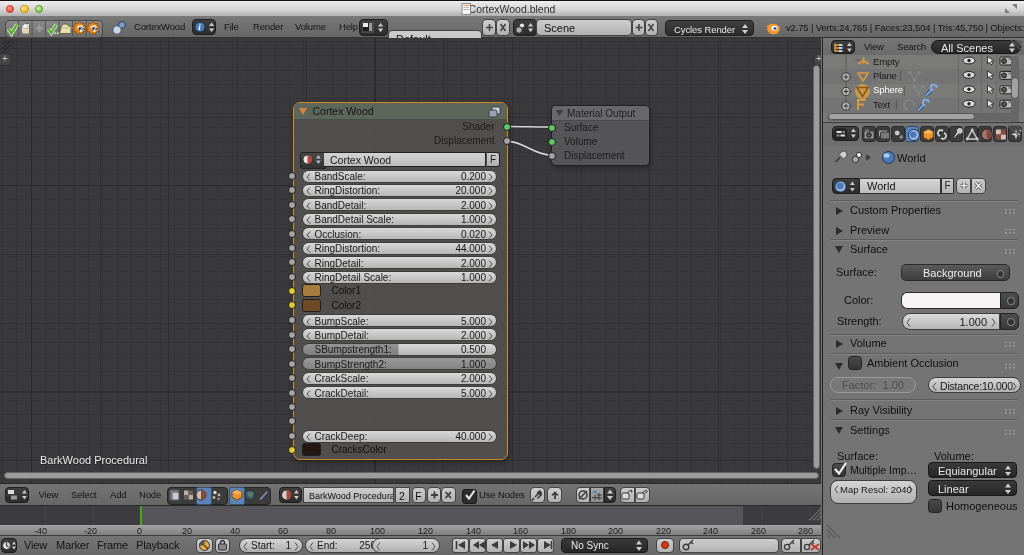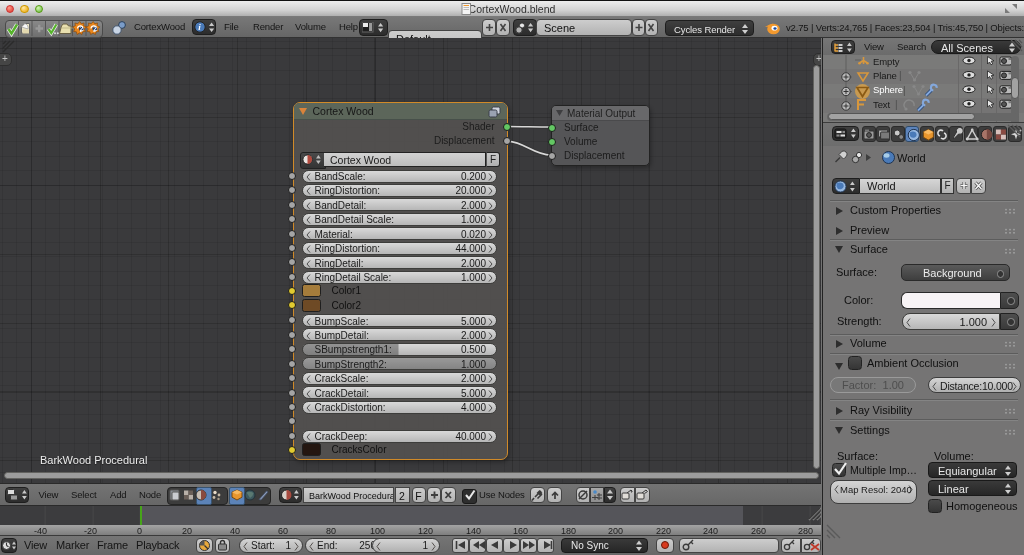--- a/index.html
+++ b/index.html
@@ -284,21 +284,21 @@
         <span class="lab">BandDetail Scale:</span>
         <span class="val">1.000</span>
       </div>
     <div class="slider" style="left:8px;top:124.30000000000001px;width:195.5px;">
         <svg class="abs" style="left:3px;top:2.5px" width="5" height="8">
           <path d="M4 0.5 L1 4 L4 7.5" stroke="#4e4e4e" fill="none"></path>
         </svg>
         <svg class="abs" style="right:3px;top:2.5px" width="5" height="8">
           <path d="M1 0.5 L4 4 L1 7.5" stroke="#4e4e4e" fill="none"></path>
         </svg>
-        <span class="lab">Material:</span>
+        <span class="lab">Occlusion:</span>
         <span class="val">0.020</span>
       </div>
     <div class="slider" style="left:8px;top:138.75px;width:195.5px;">
         <svg class="abs" style="left:3px;top:2.5px" width="5" height="8">
           <path d="M4 0.5 L1 4 L4 7.5" stroke="#4e4e4e" fill="none"></path>
         </svg>
         <svg class="abs" style="right:3px;top:2.5px" width="5" height="8">
           <path d="M1 0.5 L4 4 L1 7.5" stroke="#4e4e4e" fill="none"></path>
         </svg>
         <span class="lab">RingDistortion:</span>
@@ -364,30 +364,20 @@
       </div>
     <div class="slider" style="left:8px;top:283.24999999999994px;width:195.5px;">
         <svg class="abs" style="left:3px;top:2.5px" width="5" height="8">
           <path d="M4 0.5 L1 4 L4 7.5" stroke="#4e4e4e" fill="none"></path>
         </svg>
         <svg class="abs" style="right:3px;top:2.5px" width="5" height="8">
           <path d="M1 0.5 L4 4 L1 7.5" stroke="#4e4e4e" fill="none"></path>
         </svg>
         <span class="lab">CrackDetail:</span>
         <span class="val">5.000</span>
-      </div>
-    <div class="slider" style="left:8px;top:297.69999999999993px;width:195.5px;">
-        <svg class="abs" style="left:3px;top:2.5px" width="5" height="8">
-          <path d="M4 0.5 L1 4 L4 7.5" stroke="#4e4e4e" fill="none"></path>
-        </svg>
-        <svg class="abs" style="right:3px;top:2.5px" width="5" height="8">
-          <path d="M1 0.5 L4 4 L1 7.5" stroke="#4e4e4e" fill="none"></path>
-        </svg>
-        <span class="lab">CrackDistortion:</span>
-        <span class="val">4.000</span>
       </div>
     <div class="slider" style="left:8px;top:326.5999999999999px;width:195.5px;">
         <svg class="abs" style="left:3px;top:2.5px" width="5" height="8">
           <path d="M4 0.5 L1 4 L4 7.5" stroke="#4e4e4e" fill="none"></path>
         </svg>
         <svg class="abs" style="right:3px;top:2.5px" width="5" height="8">
           <path d="M1 0.5 L4 4 L1 7.5" stroke="#4e4e4e" fill="none"></path>
         </svg>
         <span class="lab">CrackDeep:</span>
         <span class="val">40.000</span>

